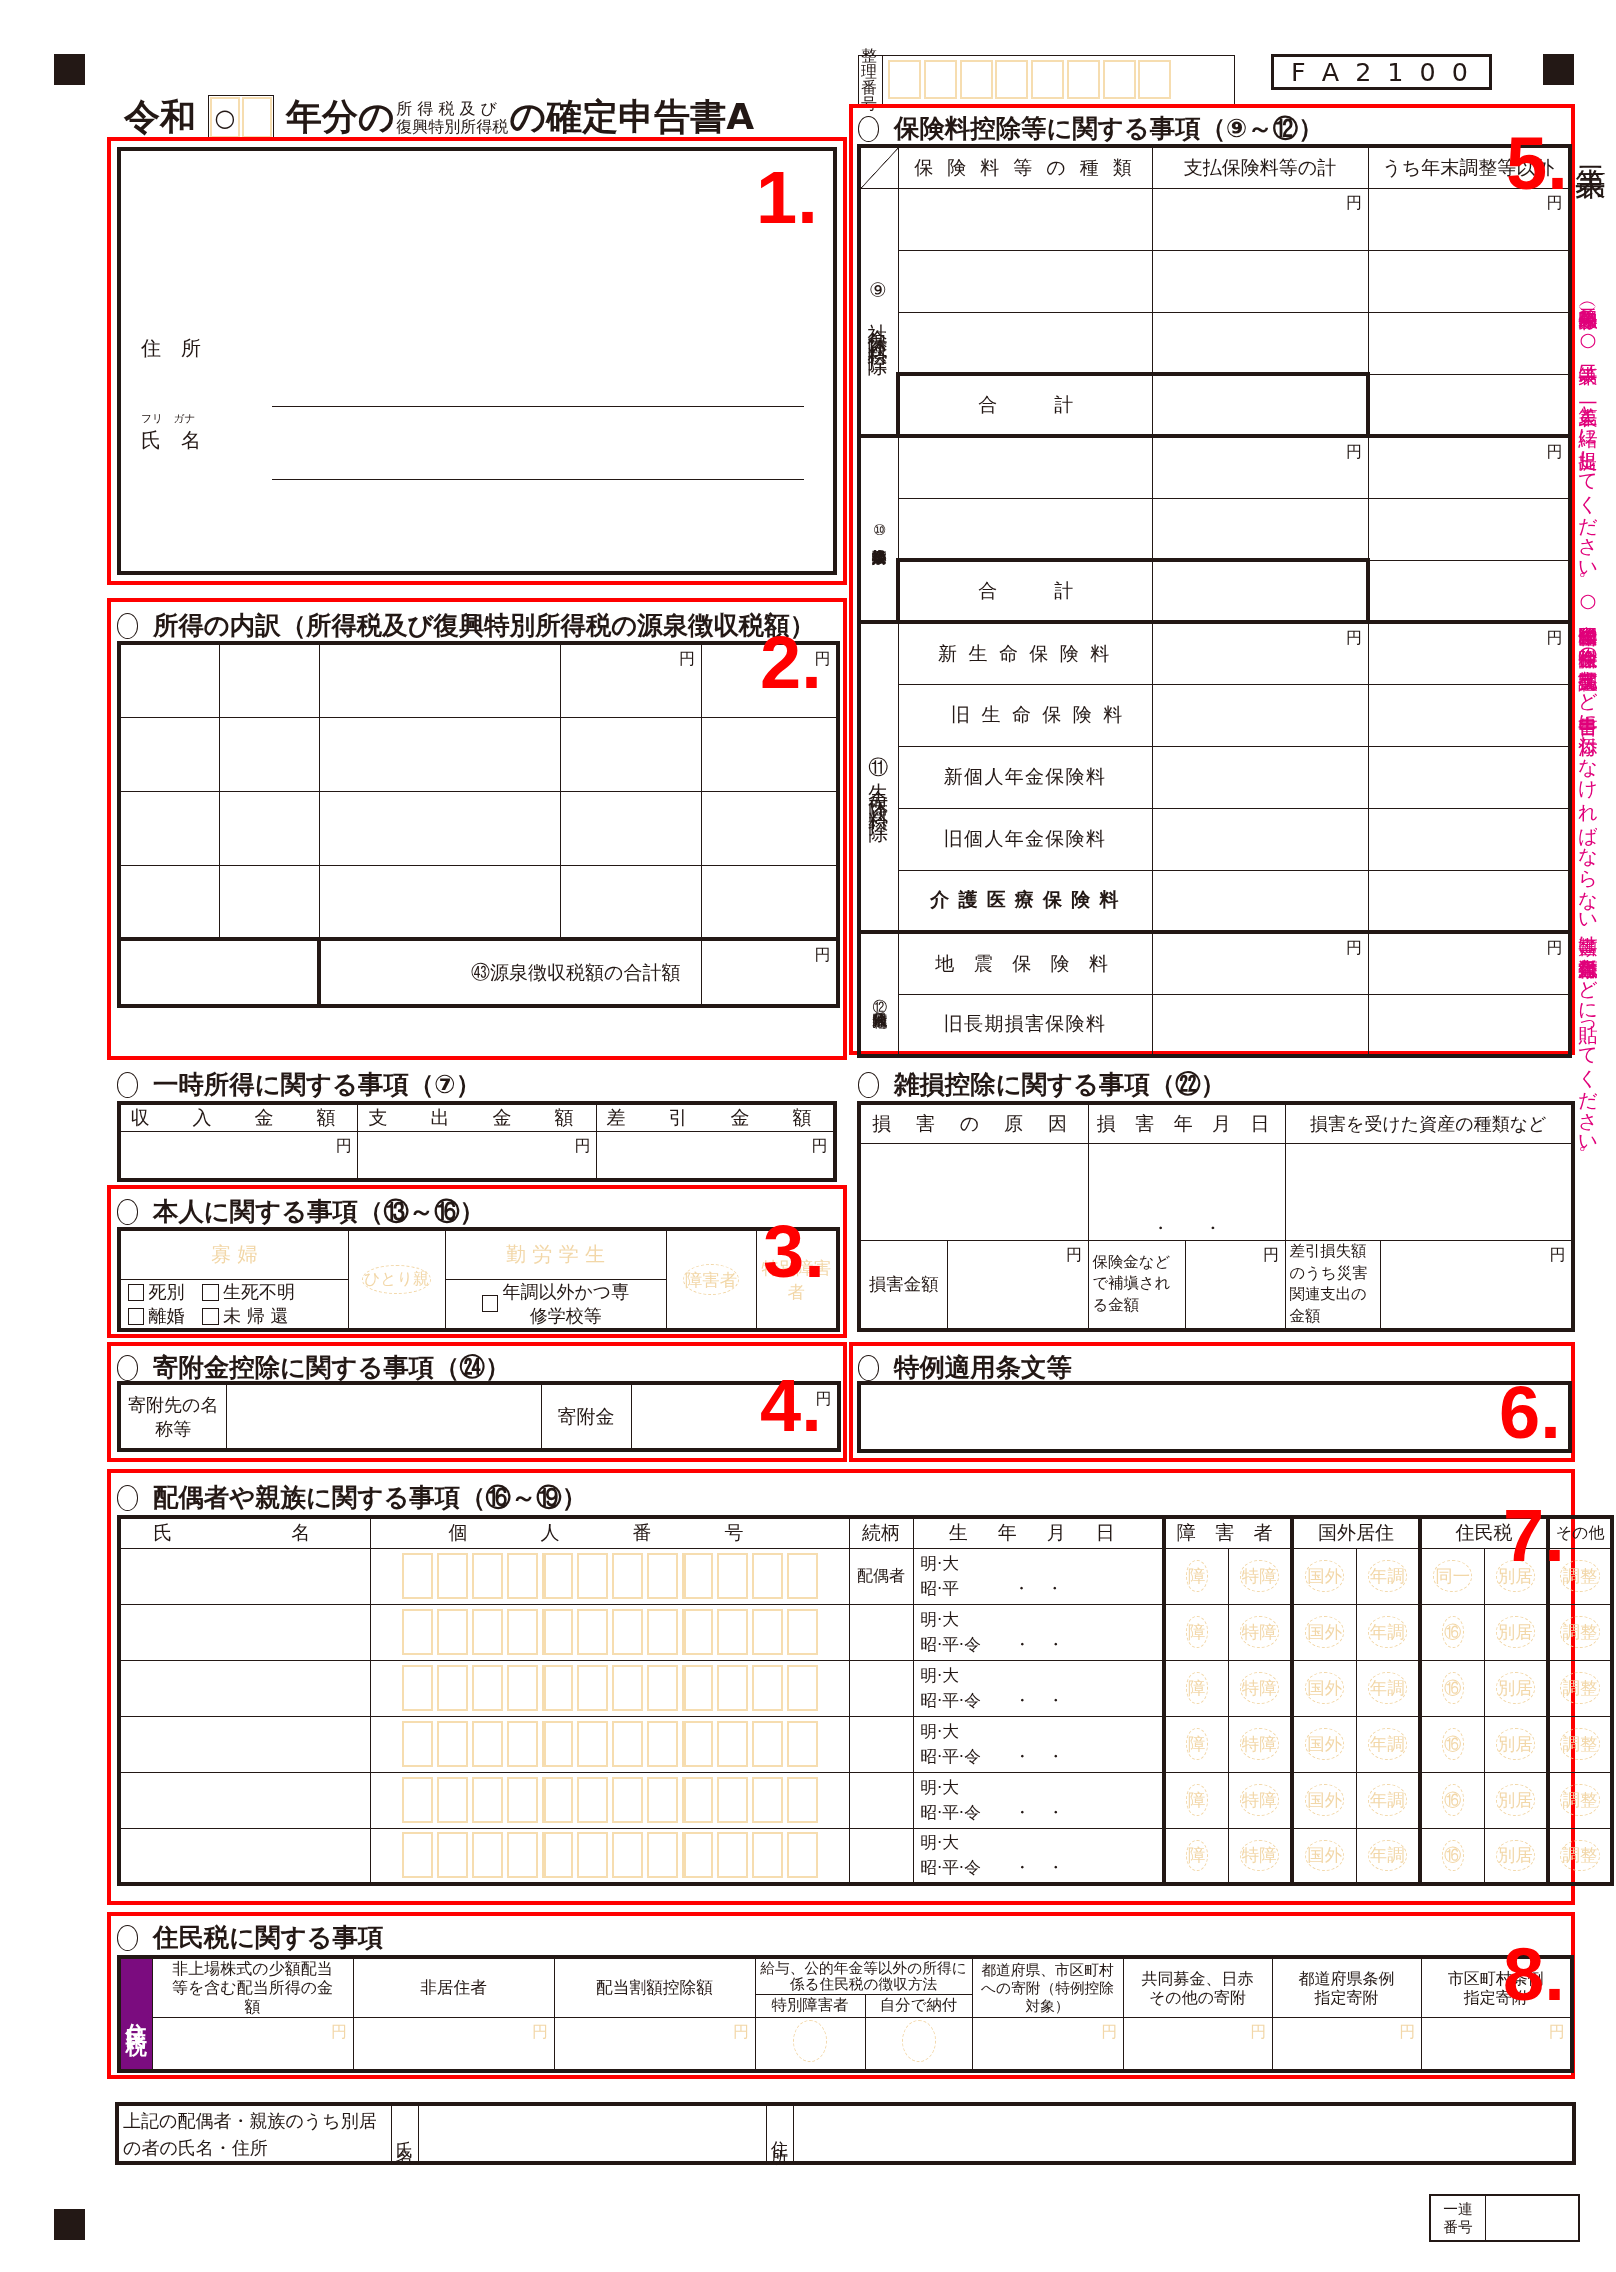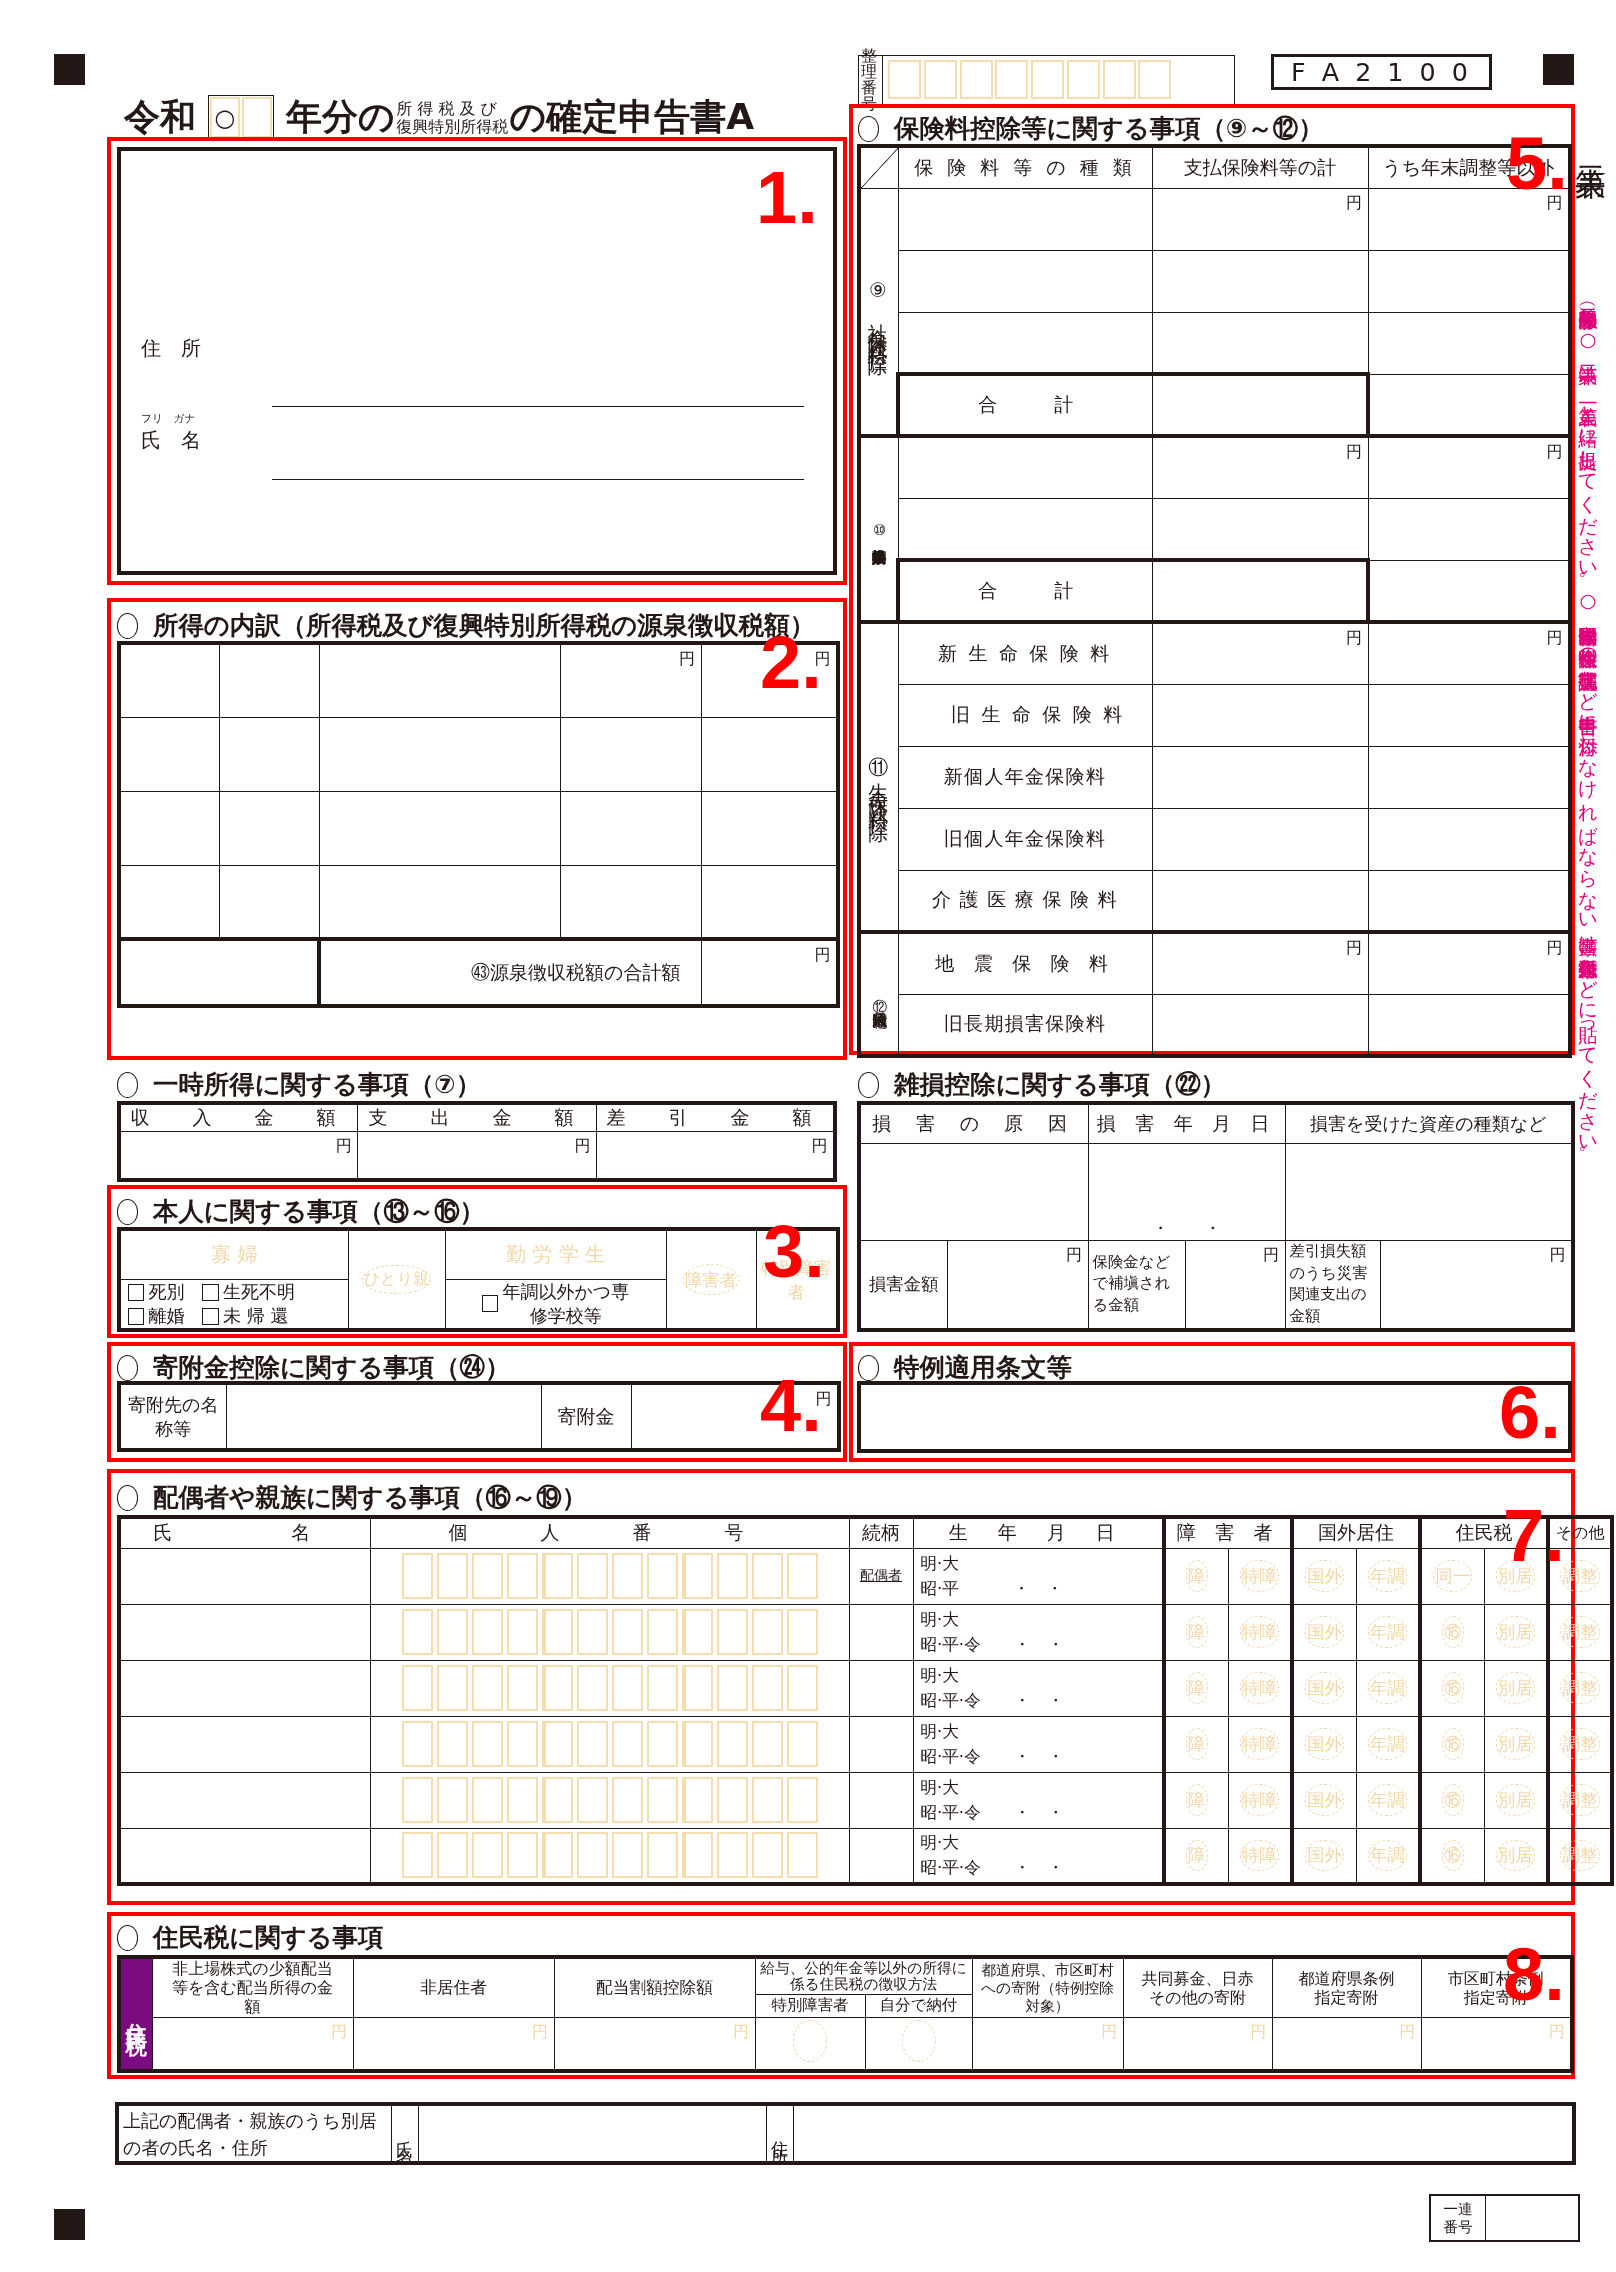--- a/index.html
+++ b/index.html
@@ -306,21 +306,21 @@
   <tr style="height:62px;">
         <td style="letter-spacing:1.3px;">新個人年金保険料</td>
         <td></td>
         <td></td>
       </tr>
   <tr style="height:62px;">
         <td style="letter-spacing:1.3px;">旧個人年金保険料</td>
         <td></td>
         <td></td>
       </tr>
-  <tr style="height:62px;">
+  <tr style="height:62px;font-weight:bold;">
         <td style="letter-spacing:1.3px;">介 護 医 療 保 険 料</td>
         <td></td>
         <td></td>
       </tr>
 
   <tr style="height:62px;">
         <td rowspan="2" class="vert thick-t" style="font-size:14.7px;">⑫地震保険料控除</td>
         <td class="thick-t" style="letter-spacing:6.7px;">地 震 保 険 料</td>
         <td class="thick-t">
           <span class="yen">円</span>
@@ -429,21 +429,21 @@
             <div class="digit sep"></div>
             <div class="digit"></div>
             <div class="digit"></div>
             <div class="digit"></div>
             <div class="digit sep"></div>
             <div class="digit"></div>
             <div class="digit"></div>
             <div class="digit"></div>
           </div>
         </td>
-    <td style="font-size:14px;text-decoration:underline;">配偶者</td>
+    <td style="font-size:16px;">配偶者</td>
     <td style="text-align:left;padding-left:6.7px;font-size:16.7px;line-height:1.5;">
           <div>明·大</div>
           <div><span>昭·平</span><span style="margin-left:54px;white-space:pre;">・　・</span></div>
         </td>
     <td class="thick-l"><span class="stamp">障</span></td>
     <td><span class="stamp">特障</span></td>
     <td class="thick-l"><span class="stamp">国外</span></td>
     <td><span class="stamp">年調</span></td>
     <td class="thick-l"><span class="stamp">同一</span></td>
     <td><span class="stamp">別居</span></td>

